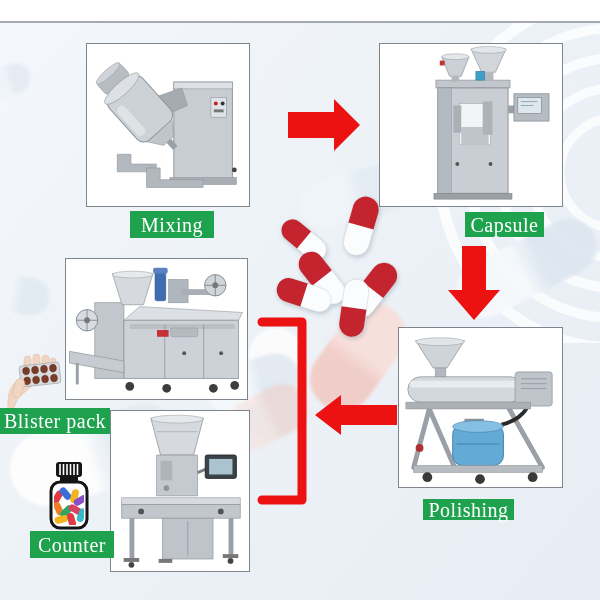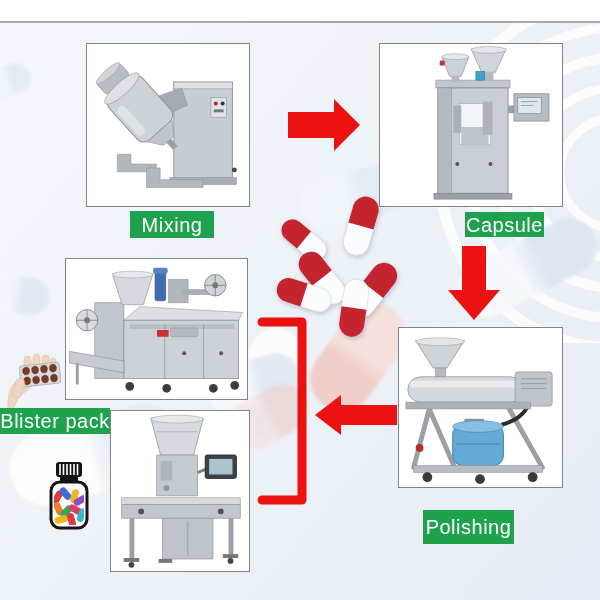--- a/index.html
+++ b/index.html
@@ -1,17 +1,17 @@
 <!DOCTYPE html>
 <html><head>
 <meta charset="utf-8">
 <style>
   html,body{margin:0;padding:0;}
   .scene{position:relative;width:600px;height:600px;overflow:hidden;background:#15803d;
-         font-family:Liberation Sans, sans-serif;}
+         font-family:Liberation Serif, serif;}
   .top-strip{position:absolute;left:0;top:0;width:600px;height:21px;background:#ffffff;z-index:2;}
   .divider{position:absolute;left:0;top:21px;width:600px;height:2px;background:#a6aab0;z-index:2;}
   .bg-area{position:absolute;left:0;top:23px;width:600px;height:577px;
            background:linear-gradient(130deg,#f4f7fb 0%,#edf2f7 45%,#e7edf4 100%);z-index:0;}
   .ripples{position:absolute;right:0;top:0;z-index:0;}
   .bgcap{position:absolute;border-radius:999px;filter:blur(1.5px);z-index:1;}
   .machine-box{position:absolute;background:#fff;border:1px solid #7e858c;box-sizing:border-box;
                display:flex;align-items:center;justify-content:center;z-index:3;}
   .stage-label{position:absolute;background:#1fa24e;color:#ffffff;font-size:20px;line-height:1;
                display:flex;align-items:center;justify-content:center;z-index:6;
@@ -173,21 +173,21 @@
       <rect x="66" y="92" width="20" height="8" fill="#8f959b"></rect>
       <rect x="54" y="98" width="52" height="42" rx="10" fill="#64aad6" stroke="#417fa8"></rect>
       <ellipse cx="80" cy="100" rx="26" ry="6" fill="#85bfe2" stroke="#417fa8" stroke-width=".6"></ellipse>
       <line x1="58" y1="118" x2="102" y2="118" stroke="#417fa8" stroke-width="1"></line>
       <rect x="14" y="140" width="132" height="7" fill="#b6bcc2" stroke="#8f959b" stroke-width=".6"></rect>
       <circle cx="28" cy="152" r="5" fill="#3a3a3a"></circle>
       <circle cx="82" cy="154" r="5" fill="#3a3a3a"></circle>
       <circle cx="136" cy="152" r="5" fill="#3a3a3a"></circle>
     </svg>
   </div>
-  <div class="stage-label" style="left:423px;top:510px;width:91px;height:34px;">
+  <div class="stage-label" style="left:423px;top:499px;width:91px;height:21px;">
     <span>Polishing</span>
   </div>
 
   <div class="machine-box" style="left:65px;top:258px;width:183px;height:142px;">
     <svg width="179" height="138" viewBox="0 0 183 142">
       <rect x="28" y="44" width="30" height="78" fill="#c2c7cd" stroke="#8f959b" stroke-width=".7"></rect>
       <polygon points="46,14 88,14 78,46 56,46" fill="#d6dade" stroke="#8f959b" stroke-width=".7"></polygon>
       <ellipse cx="67" cy="15" rx="21" ry="3.5" fill="#e6eaec" stroke="#8f959b" stroke-width=".5"></ellipse>
       <rect x="90" y="12" width="11" height="30" rx="2" fill="#3f6db2" stroke="#2c5089" stroke-width=".6"></rect>
       <rect x="88" y="8" width="15" height="6" rx="2" fill="#5b82c0"></rect>
@@ -301,14 +301,17 @@
       <rect x="31" y="33" width="7" height="14" rx="3.5" fill="#8a4fc8" transform="rotate(60 34 40)"></rect>
       <rect x="9" y="42" width="7" height="14" rx="3.5" fill="#ef7f24" transform="rotate(-25 12 49)"></rect>
       <rect x="17" y="44" width="7" height="14" rx="3.5" fill="#2ea860" transform="rotate(45 20 51)"></rect>
       <rect x="26" y="43" width="7" height="14" rx="3.5" fill="#d8415f" transform="rotate(-60 29 50)"></rect>
       <rect x="32" y="48" width="7" height="14" rx="3.5" fill="#38b8c8" transform="rotate(20 35 55)"></rect>
       <rect x="12" y="52" width="7" height="14" rx="3.5" fill="#f2b51f" transform="rotate(75 15 59)"></rect>
       <rect x="22" y="53" width="7" height="14" rx="3.5" fill="#e03a42" transform="rotate(-15 25 60)"></rect>
     </g>
   </svg>
 
+  <div class="stage-label" style="left:30px;top:531px;width:84px;height:27px;">
+    <span>Counter</span>
+  </div>
 
 </div>
 
 </body></html>

